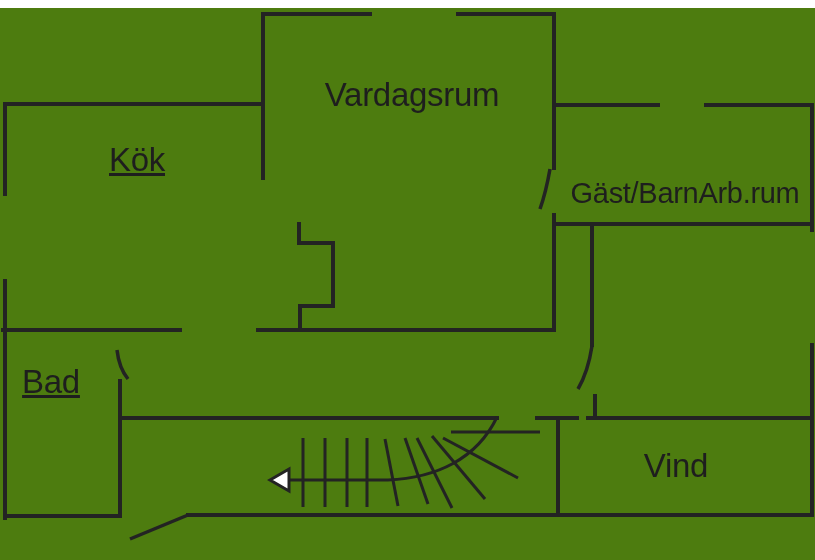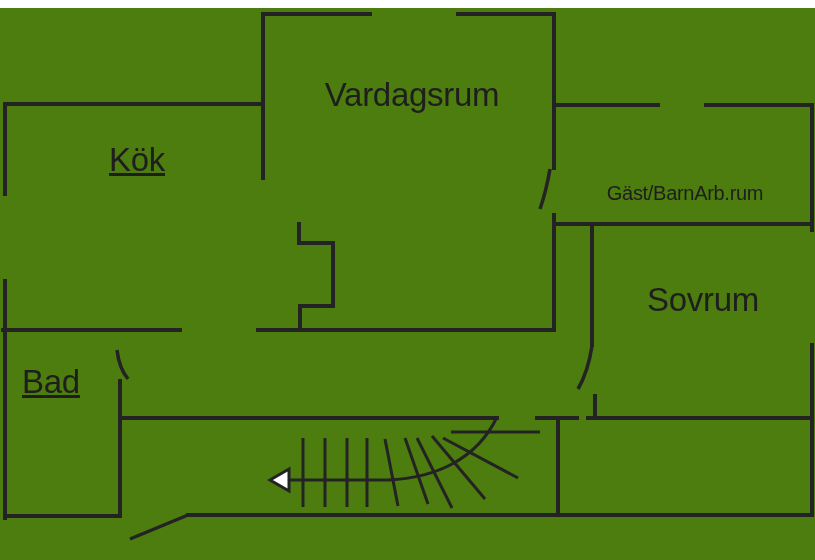--- a/index.html
+++ b/index.html
@@ -19,21 +19,21 @@
   .arrowhead { fill: #ffffff; stroke: var(--line); stroke-width: 3; stroke-linejoin: miter; }
   .room-label {
     position: absolute;
     transform: translate(-50%, -50%);
     white-space: nowrap;
     color: #1e1e1e;
     font-size: 33px;
     letter-spacing: -0.3px;
     user-select: none;
   }
-  [data-name="room-label-gast"] { font-size: 20px; }
+  [data-name="room-label-gast"] { font-size: 29px; }
 </style>
 </head>
 <body>
 
 <div id="stage" data-name="floorplan" style="background: #4d7c0f; margin-top: 8px;">
   <svg id="plan-svg" data-name="floorplan-drawing" width="815" height="560" viewBox="0 0 815 560">
       <line x1="263" y1="6" x2="370" y2="6" class="wall" data-name="wall-segment"></line>
       <line x1="458" y1="6" x2="554" y2="6" class="wall" data-name="wall-segment"></line>
       <line x1="263" y1="6" x2="263" y2="170" class="wall" data-name="wall-segment"></line>
       <line x1="554" y1="6" x2="554" y2="97" class="wall" data-name="wall-segment"></line>
@@ -77,15 +77,15 @@
       <line x1="432" y1="428" x2="485" y2="491" class="tread" data-name="stair-tread"></line>
       <line x1="443" y1="430" x2="518" y2="470" class="tread" data-name="stair-tread"></line>
       <line x1="451" y1="424" x2="540" y2="424" class="tread" data-name="stair-tread"></line>
       <path d="M 288 472 L 388 472 C 436 470 477 451 497 409" class="arrow" data-name="stair-direction-arrow"></path>
       <polygon points="270,472 289,461 289,483" class="arrowhead" data-name="stair-arrowhead-icon"></polygon>
     </svg>
 
   <span class="room-label" data-name="room-label-vardagsrum" style="left: 412px; top: 87px;">Vardagsrum</span>
   <span class="room-label" data-name="room-label-kok" style="left: 137px; top: 152px; text-decoration: underline;">Kök</span>
   <span class="room-label" data-name="room-label-gast" style="left: 685px; top: 185px;">Gäst/BarnArb.rum</span>
-  <span class="room-label" data-name="room-label-sovrum" style="left: 703px; top: 292px;">Sovrum</span>
   <span class="room-label" data-name="room-label-bad" style="left: 51px; top: 374px; text-decoration: underline;">Bad</span>
+  <span class="room-label" data-name="room-label-vind" style="left: 676px; top: 458px;">Vind</span>
 </div>
 
 </body></html>

